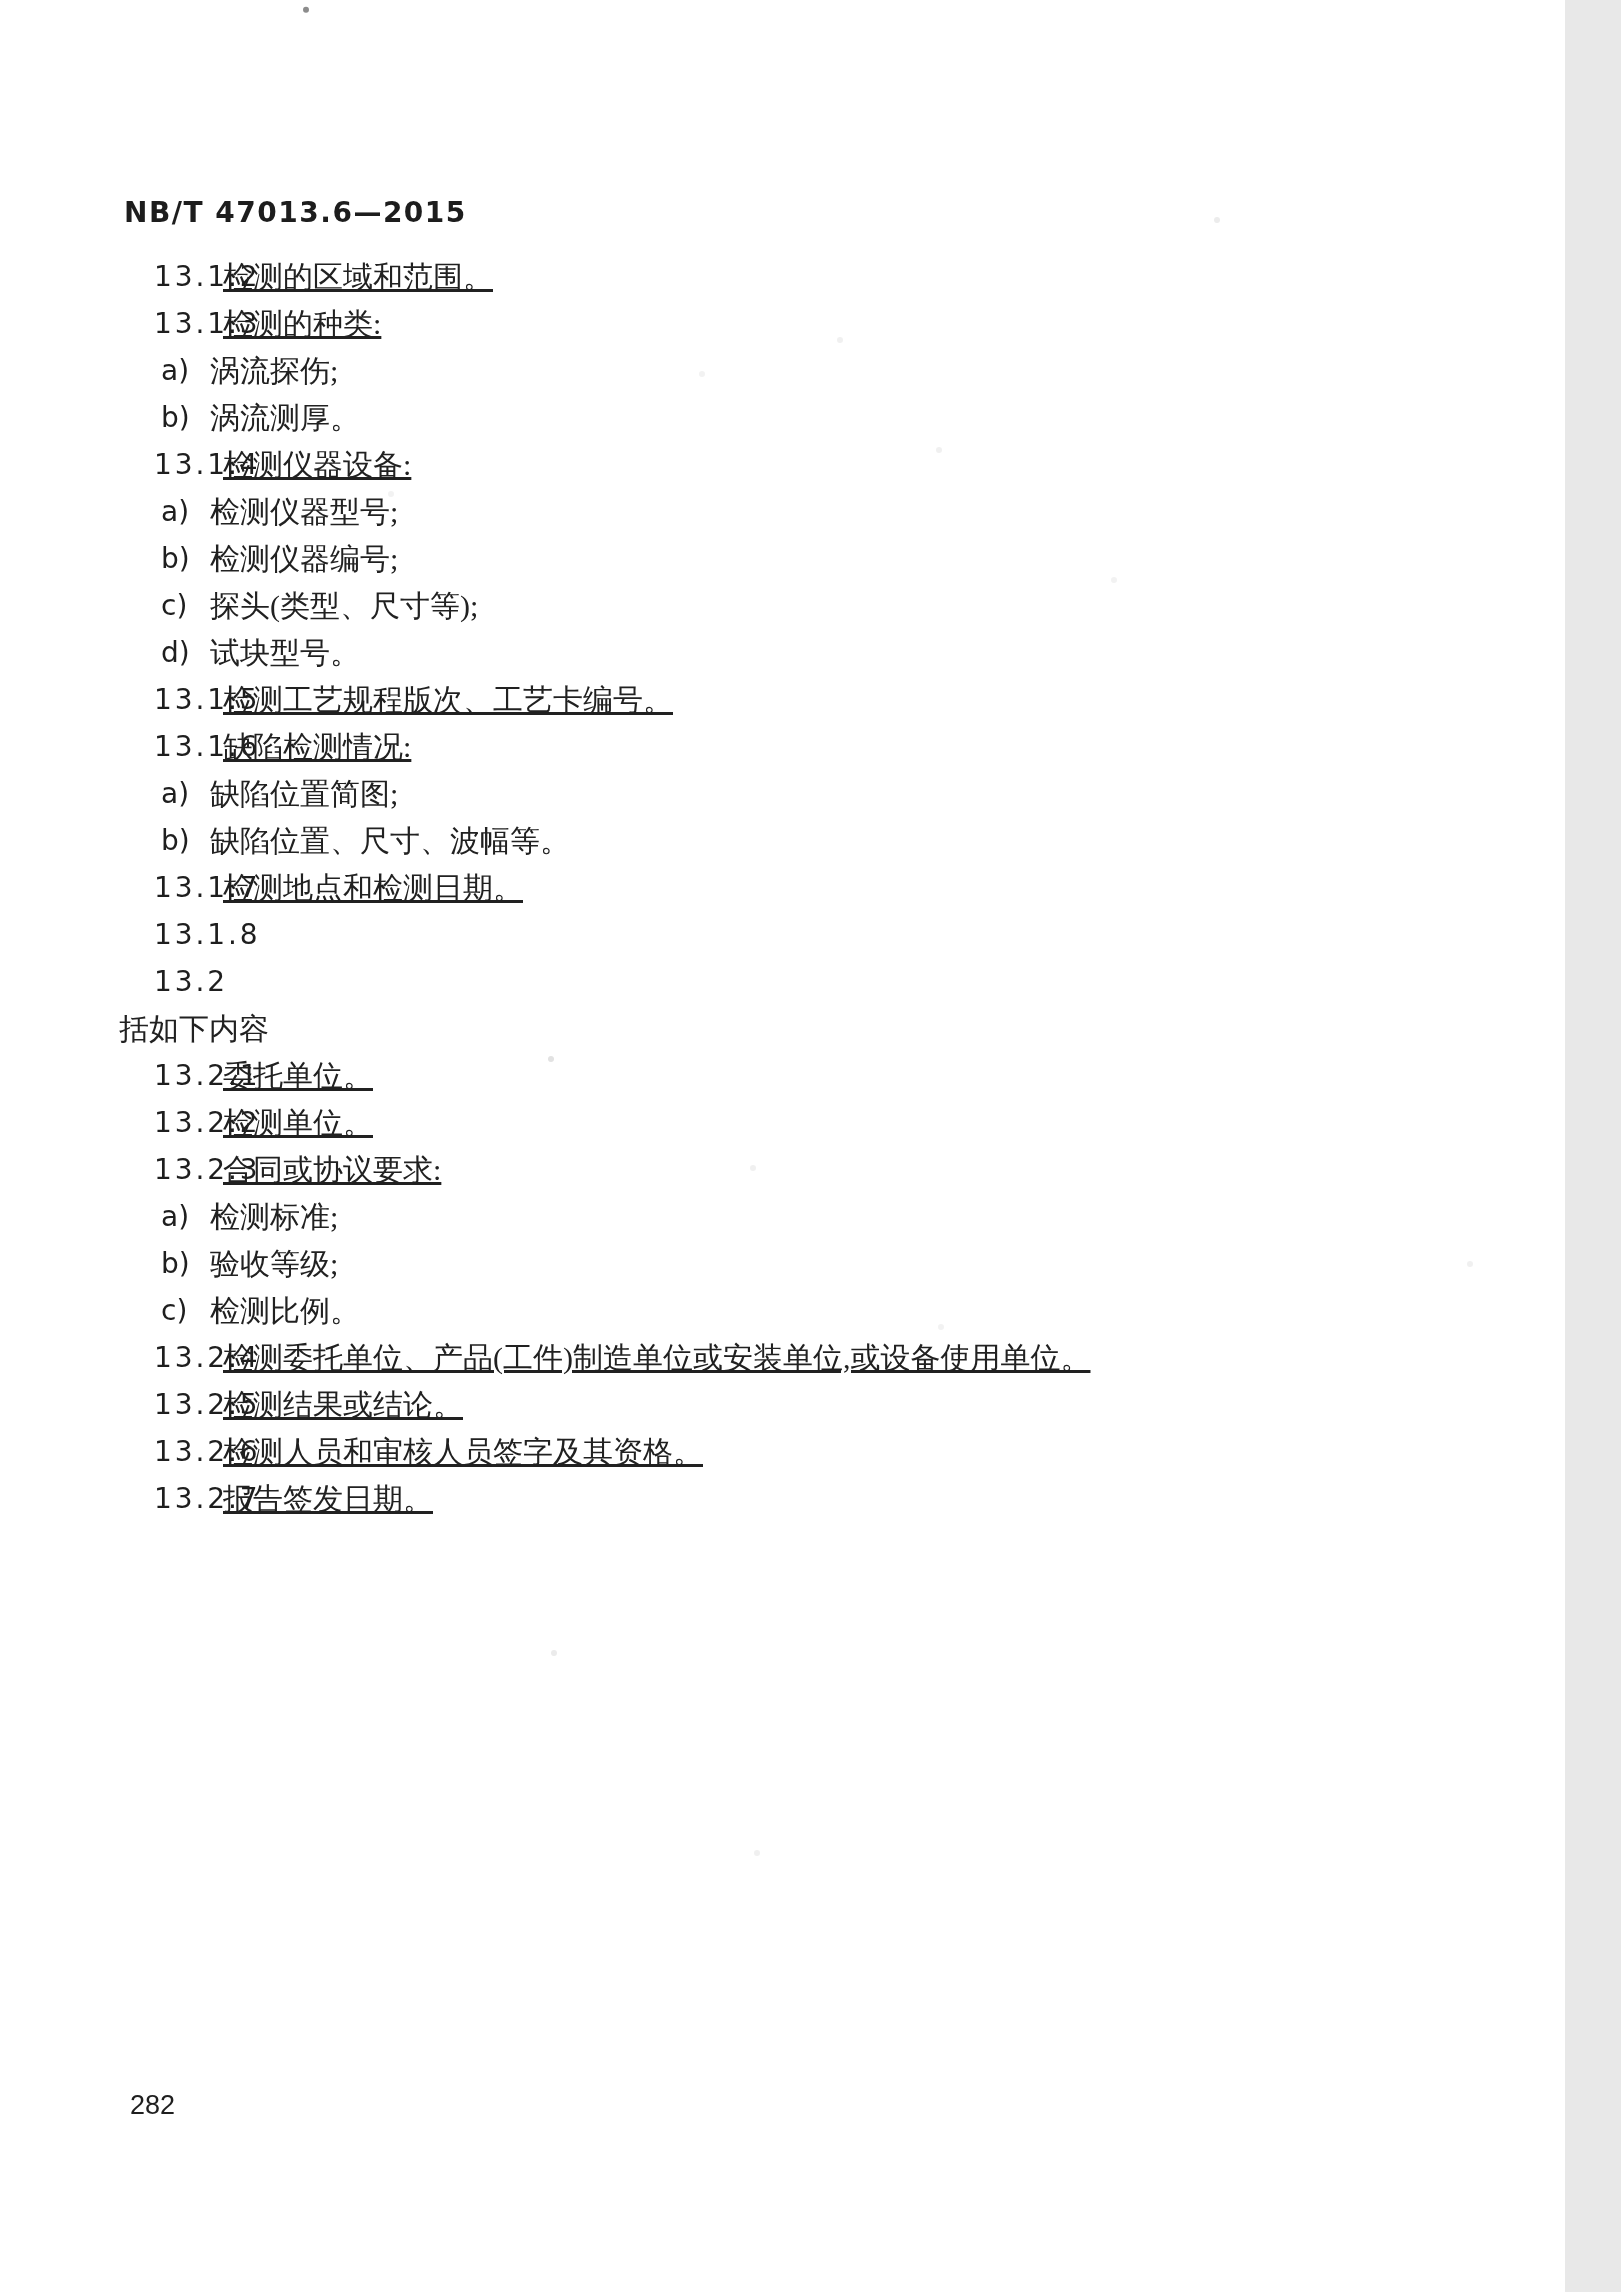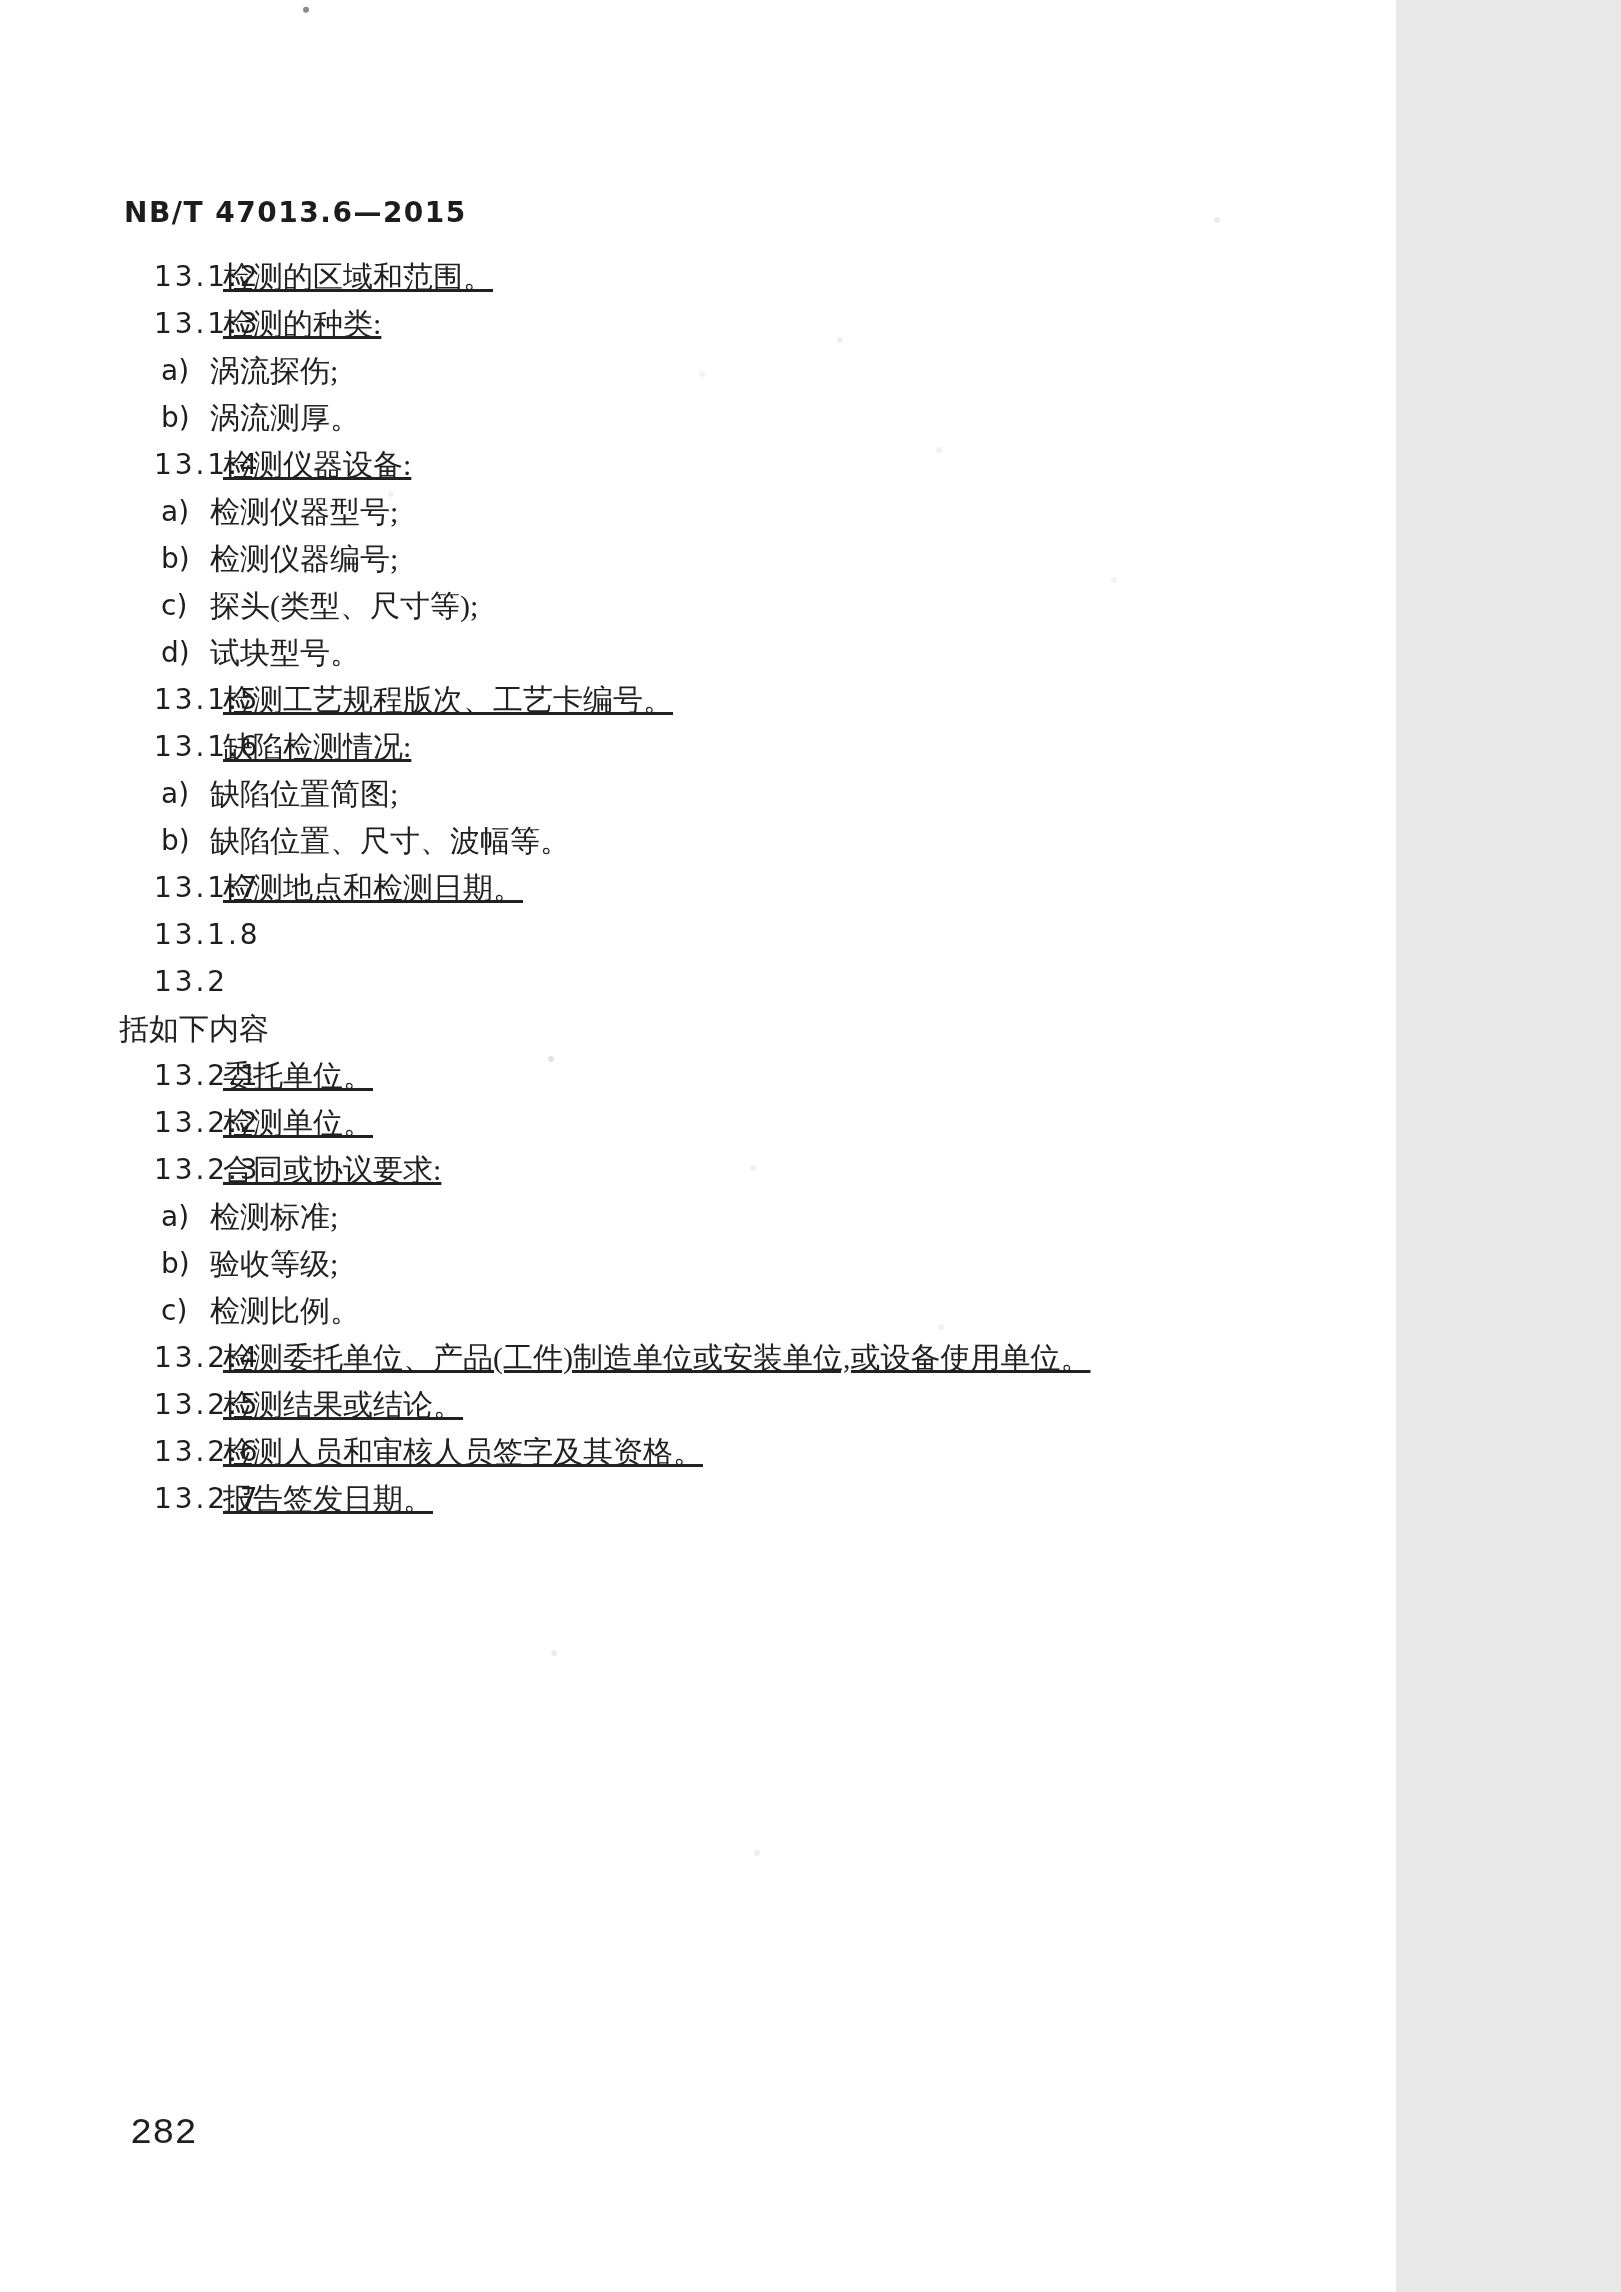--- a/index.html
+++ b/index.html
@@ -1,18 +1,18 @@
 <!DOCTYPE html>
 <html><head>
 <meta charset="utf-8">
 <style>
   html,body{margin:0;padding:0;background:#e8e8e8;}
   .page{
     position:relative;
-    width:1396px;height:2293px;
+    width:1565px;height:2293px;
     background:#ffffff;
     overflow:hidden;
     font-family:"Liberation Serif","DejaVu Serif",serif;
   }
   .header{
     position:absolute;left:124px;top:196px;
     font-family:"DejaVu Sans","Liberation Sans",sans-serif;
     font-size:28px;font-weight:bold;letter-spacing:1.5px;
     color:#1d1d1d;white-space:nowrap;
   }
@@ -30,23 +30,22 @@
   .r-short .text{position:absolute;left:200px;}
   .r-item .label{
     position:absolute;left:161px;
     font-family:"DejaVu Sans","Liberation Sans",sans-serif;
     font-size:28px;color:#1e1e1e;
   }
   .r-item .text{position:absolute;left:210px;}
   .r-cont .text{position:absolute;left:119px;}
   .page-number{
     position:absolute;left:130px;top:2090px;
-    font-size:37px;color:#1f1f1f;
-    font-family:Liberation Mono, monospace;
-    margin-top:22px;
+    font-size:27px;color:#1f1f1f;
+    font-family:Liberation Sans, sans-serif;
   }
   
   .specks{
     position:absolute;left:0;top:0;width:3.9px;height:3.9px;border-radius:50%;
     background:transparent;pointer-events:none;
     box-shadow:
       304px 7.8px 0 1px rgba(45,45,45,0.55),
       1215px 218px 0 1px rgba(130,130,130,0.15),
       838px 338px 0 1px rgba(130,130,130,0.12),
       700px 372px 0 1px rgba(130,130,130,0.10),

